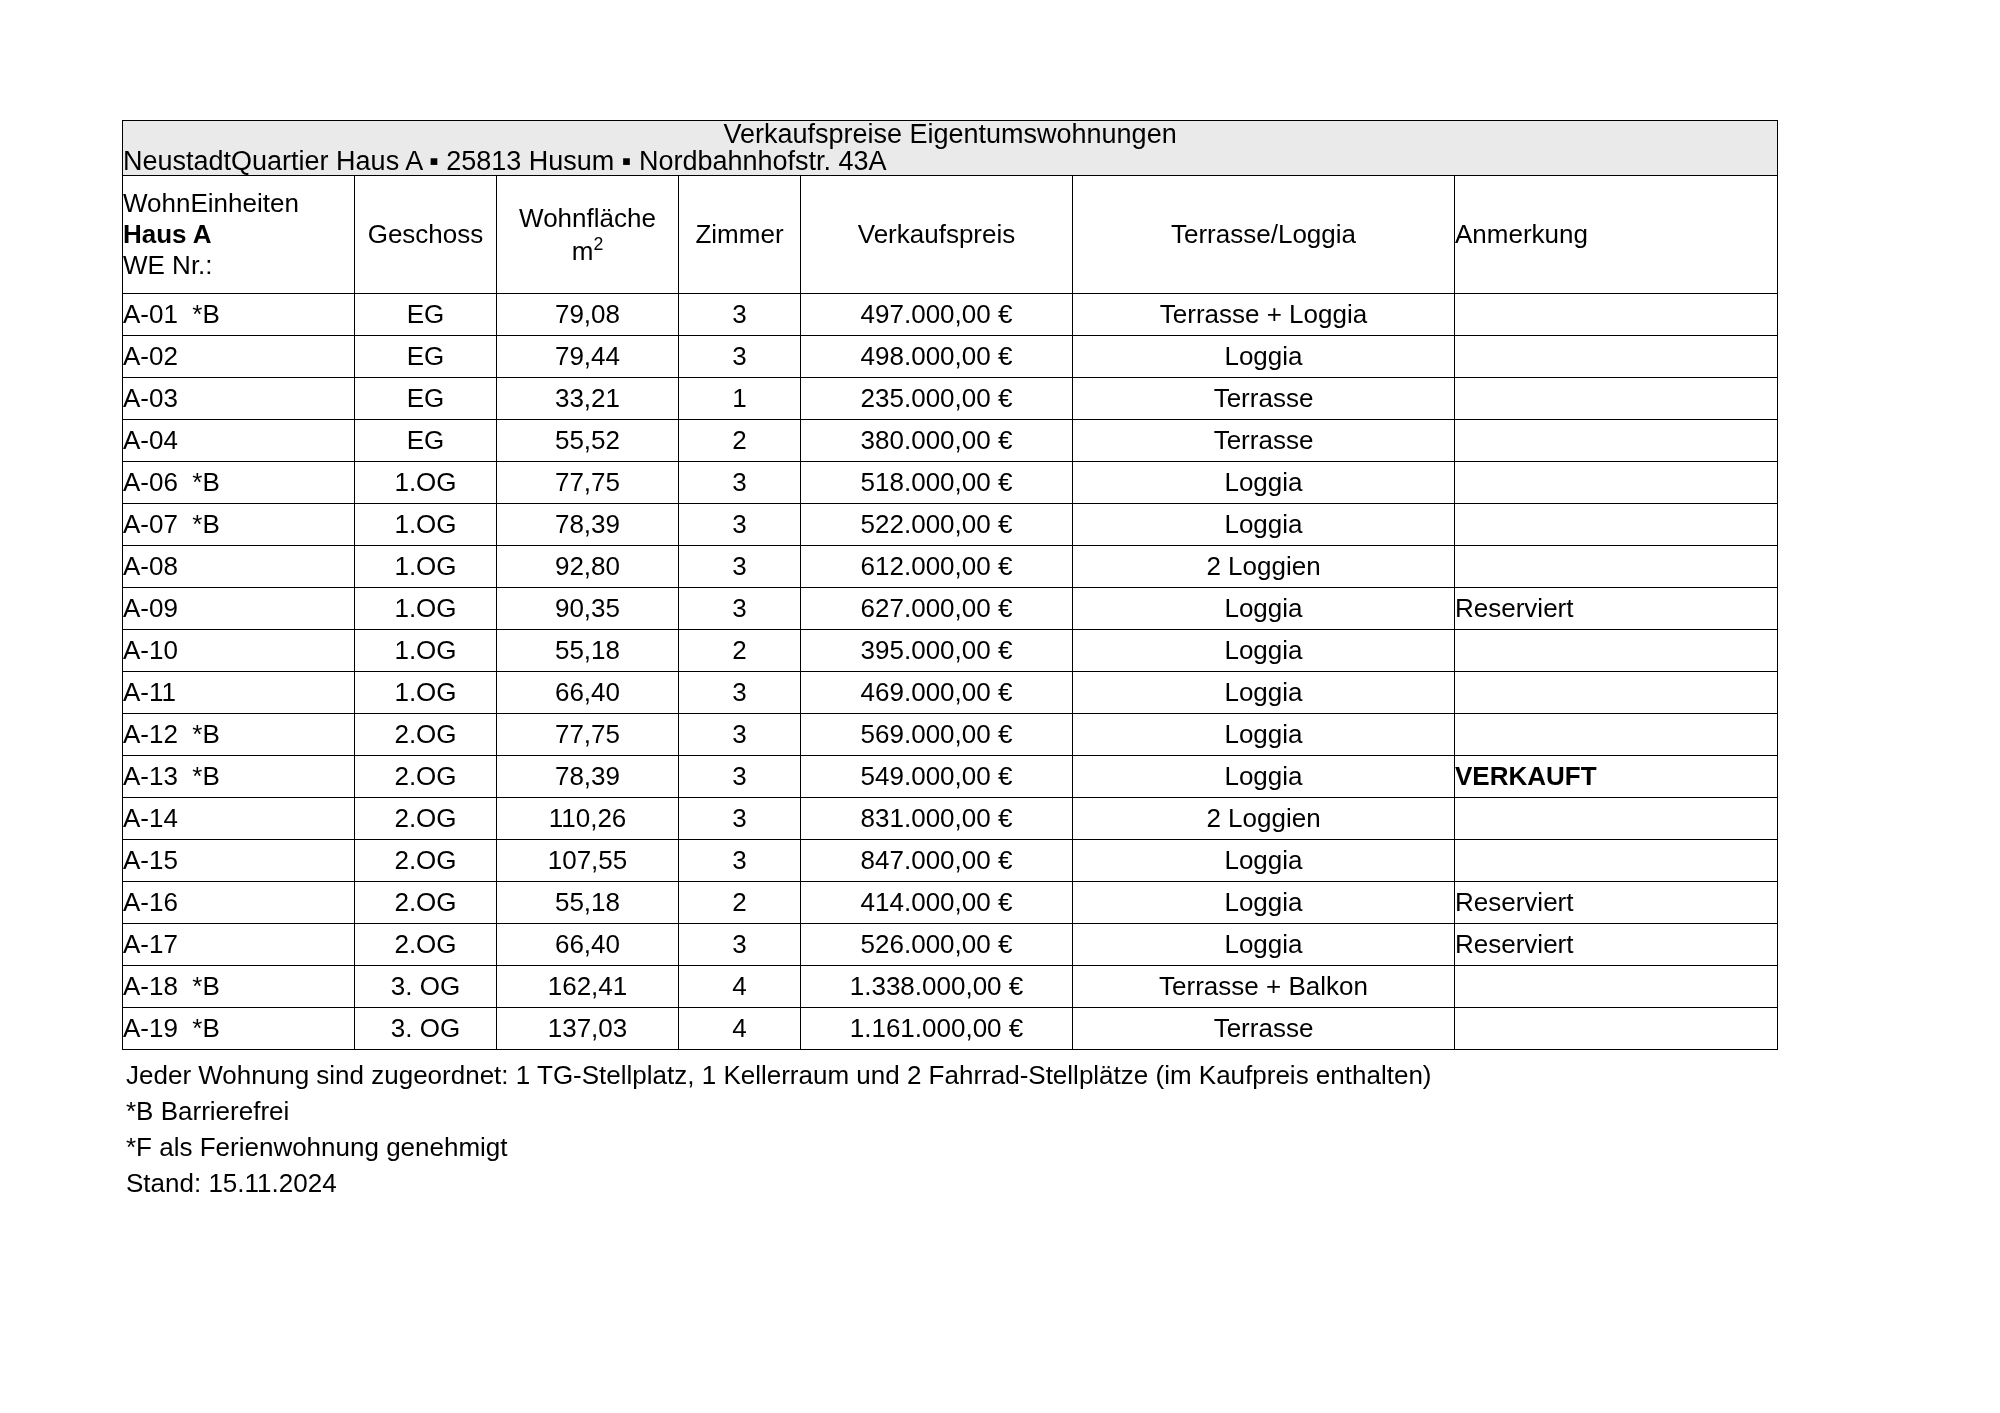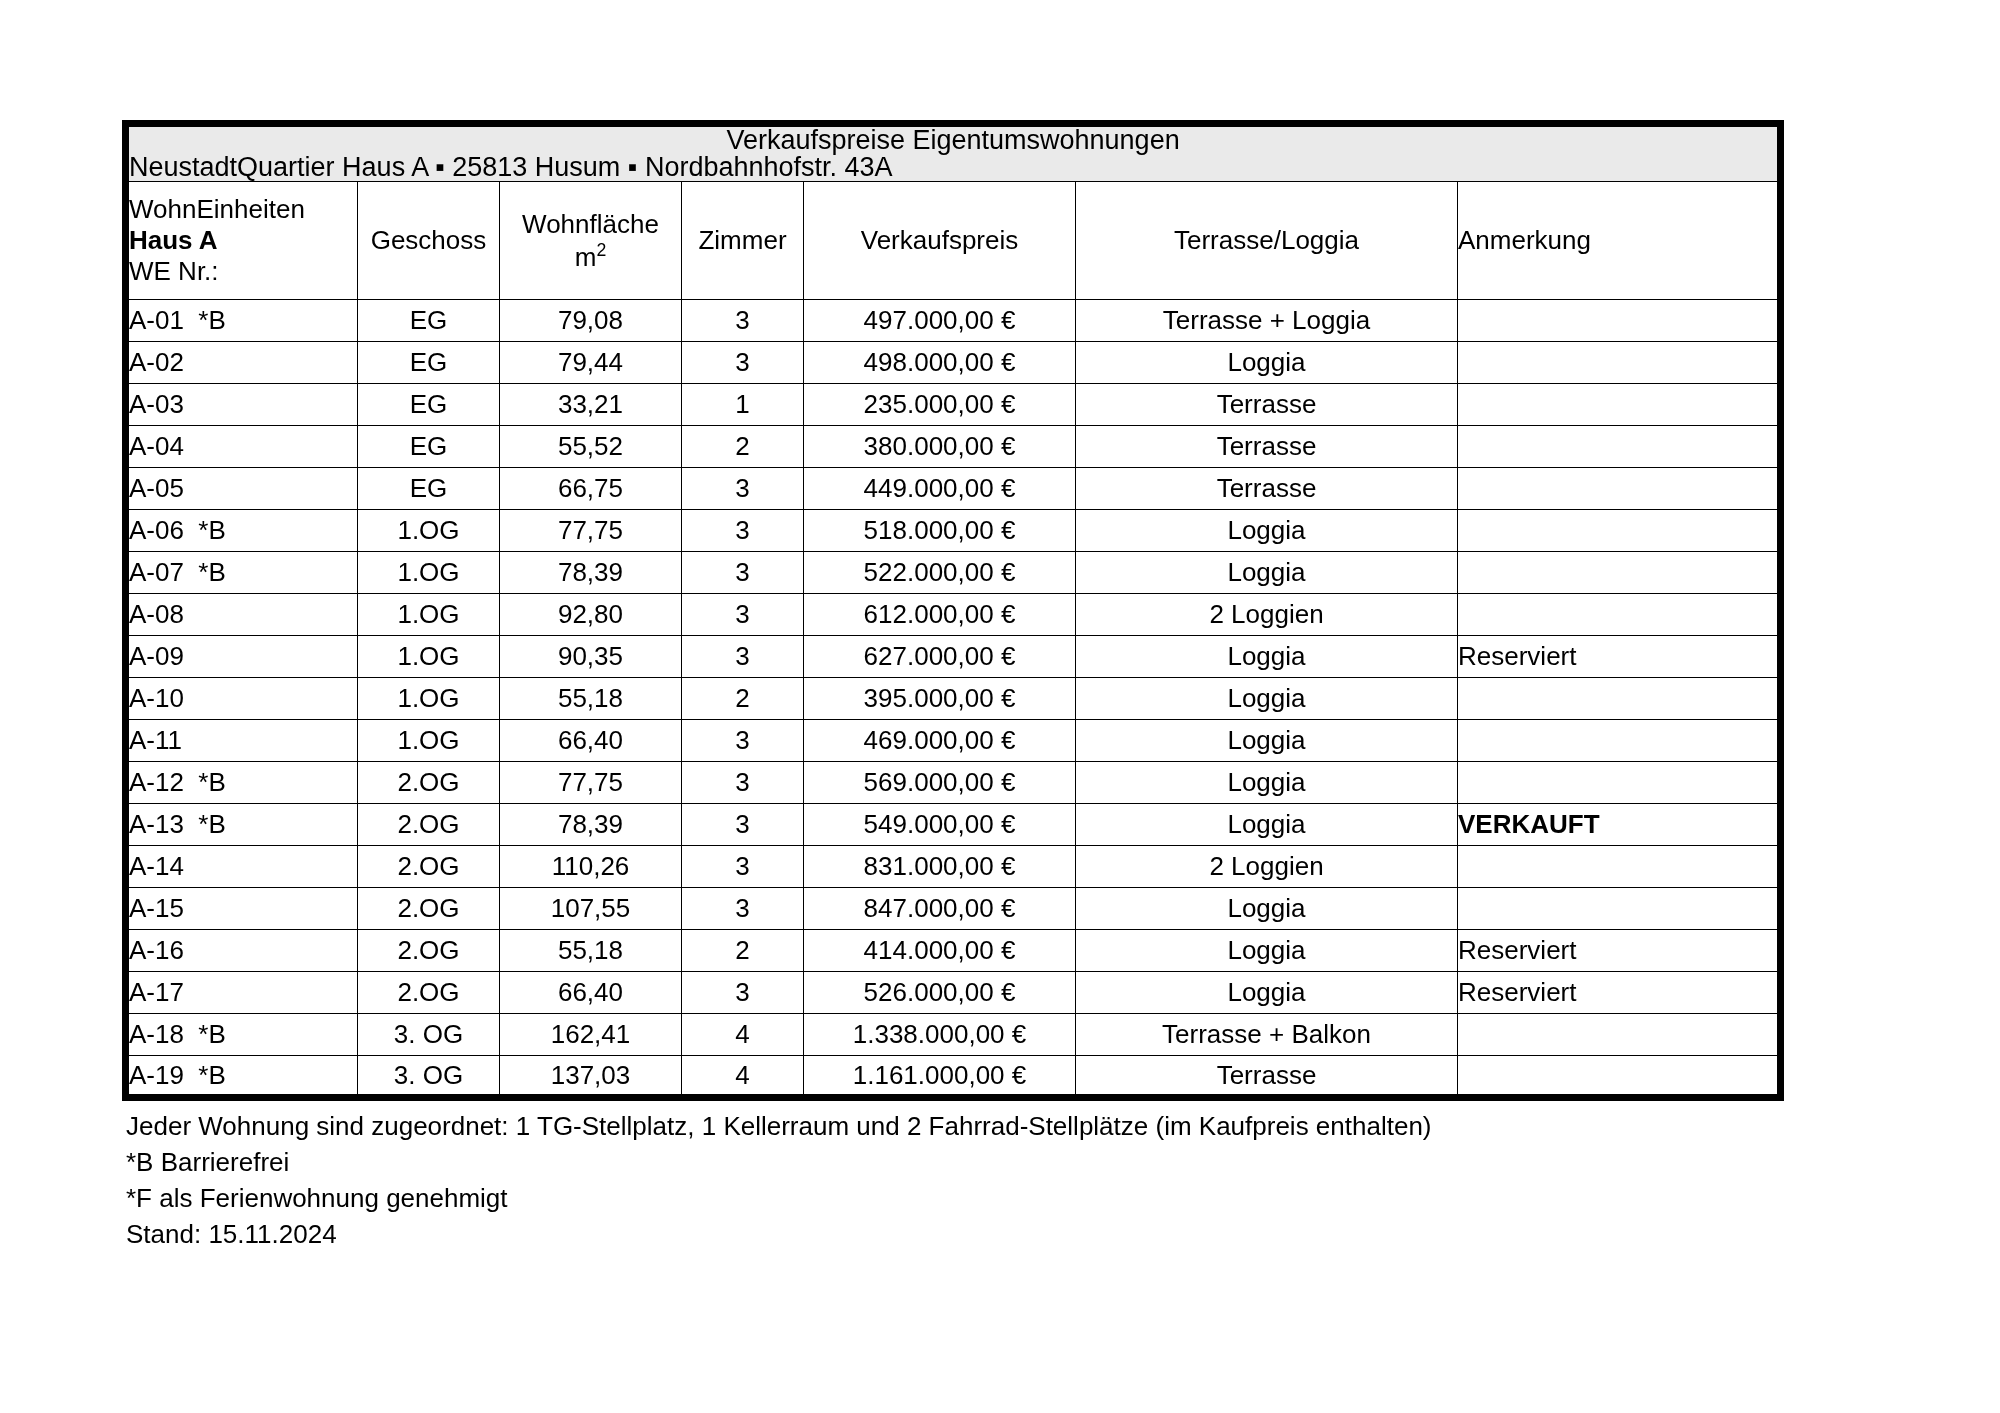--- a/index.html
+++ b/index.html
@@ -21,21 +21,21 @@
   .sheet {
     position: absolute;
     left: 122px;
     top: 120px;
     width: 1655px;
   }
   table.price-table {
     width: 1655px;
     border-collapse: collapse;
     table-layout: fixed;
-    border: 7px solid #000000;
+    border: 1px solid #000000;
   }
   table.price-table td, table.price-table th {
     border: 1.6px solid #000;
     padding: 0;
     vertical-align: middle;
     font-weight: normal;
   }
   
   .title-cell {
     background: #eaeaea;
@@ -180,29 +180,20 @@
           <tr>
             <td class="c-unit">A-04</td>
             <td class="c-mid">EG</td>
             <td class="c-mid">55,52</td>
             <td class="c-mid">2</td>
             <td class="c-mid">380.000,00 €</td>
             <td class="c-mid">Terrasse</td>
             <td class="c-anm"></td>
           </tr>
           <tr>
-            <td class="c-unit">A-05</td>
-            <td class="c-mid">EG</td>
-            <td class="c-mid">66,75</td>
-            <td class="c-mid">3</td>
-            <td class="c-mid">449.000,00 €</td>
-            <td class="c-mid">Terrasse</td>
-            <td class="c-anm"></td>
-          </tr>
-          <tr>
             <td class="c-unit">A-06  *B</td>
             <td class="c-mid">1.OG</td>
             <td class="c-mid">77,75</td>
             <td class="c-mid">3</td>
             <td class="c-mid">518.000,00 €</td>
             <td class="c-mid">Loggia</td>
             <td class="c-anm"></td>
           </tr>
           <tr>
             <td class="c-unit">A-07  *B</td>

